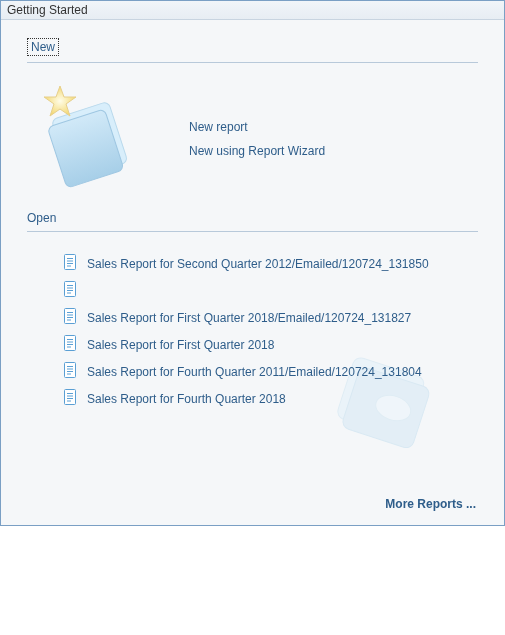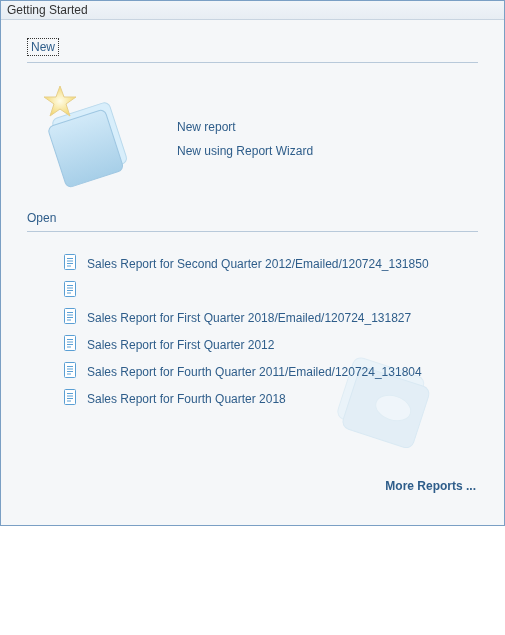--- a/index.html
+++ b/index.html
@@ -40,21 +40,21 @@
     }
     .hr {
       border: none;
       border-top: 1px solid #b8c9da;
       margin-top: 2px;
       margin-bottom: 8px;
     }
     .new-area {
       display: flex;
       align-items: center;
-      gap: 30px;
+      gap: 42px;
       margin-bottom: 10px;
       min-height: 130px;
     }
     .new-icon {
       width: 120px;
       height: 120px;
       pointer-events: none;
     }
     .new-links {
       display: flex;
@@ -87,21 +87,21 @@
       font-size: 12px;
     }
     .doc-icon {
       width: 14px;
       height: 16px;
       flex-shrink: 0;
     }
     .more-reports {
       position: absolute;
       right: 28px;
-      bottom: 32px;
+      bottom: 14px;
       color: #2e5d8a;
       cursor: pointer;
       font-weight: bold;
       font-size: 12px;
     }
     .ghost-folder {
       position: absolute;
       right: 60px;
       top: 348px;
       width: 120px;
@@ -185,21 +185,21 @@
           <span class="open-label">Sales Report for First Quarter 2018/Emailed/120724_131827</span>
         </div>
         <div class="open-item">
           <span><svg class="doc-icon" viewBox="0 0 14 16">
     <rect x="1.5" y="0.5" width="11" height="15" rx="1" fill="#ffffff" stroke="#5a9fd4"></rect>
     <line x1="4" y1="4.5" x2="10" y2="4.5" stroke="#5a9fd4" stroke-width="1"></line>
     <line x1="4" y1="7" x2="10" y2="7" stroke="#5a9fd4" stroke-width="1"></line>
     <line x1="4" y1="9.5" x2="10" y2="9.5" stroke="#5a9fd4" stroke-width="1"></line>
     <line x1="4" y1="12" x2="8" y2="12" stroke="#5a9fd4" stroke-width="1"></line>
   </svg></span>
-          <span class="open-label">Sales Report for First Quarter 2012</span>
+          <span class="open-label">Sales Report for First Quarter 2018</span>
         </div>
         <div class="open-item">
           <span><svg class="doc-icon" viewBox="0 0 14 16">
     <rect x="1.5" y="0.5" width="11" height="15" rx="1" fill="#ffffff" stroke="#5a9fd4"></rect>
     <line x1="4" y1="4.5" x2="10" y2="4.5" stroke="#5a9fd4" stroke-width="1"></line>
     <line x1="4" y1="7" x2="10" y2="7" stroke="#5a9fd4" stroke-width="1"></line>
     <line x1="4" y1="9.5" x2="10" y2="9.5" stroke="#5a9fd4" stroke-width="1"></line>
     <line x1="4" y1="12" x2="8" y2="12" stroke="#5a9fd4" stroke-width="1"></line>
   </svg></span>
           <span class="open-label">Sales Report for Fourth Quarter 2011/Emailed/120724_131804</span>

